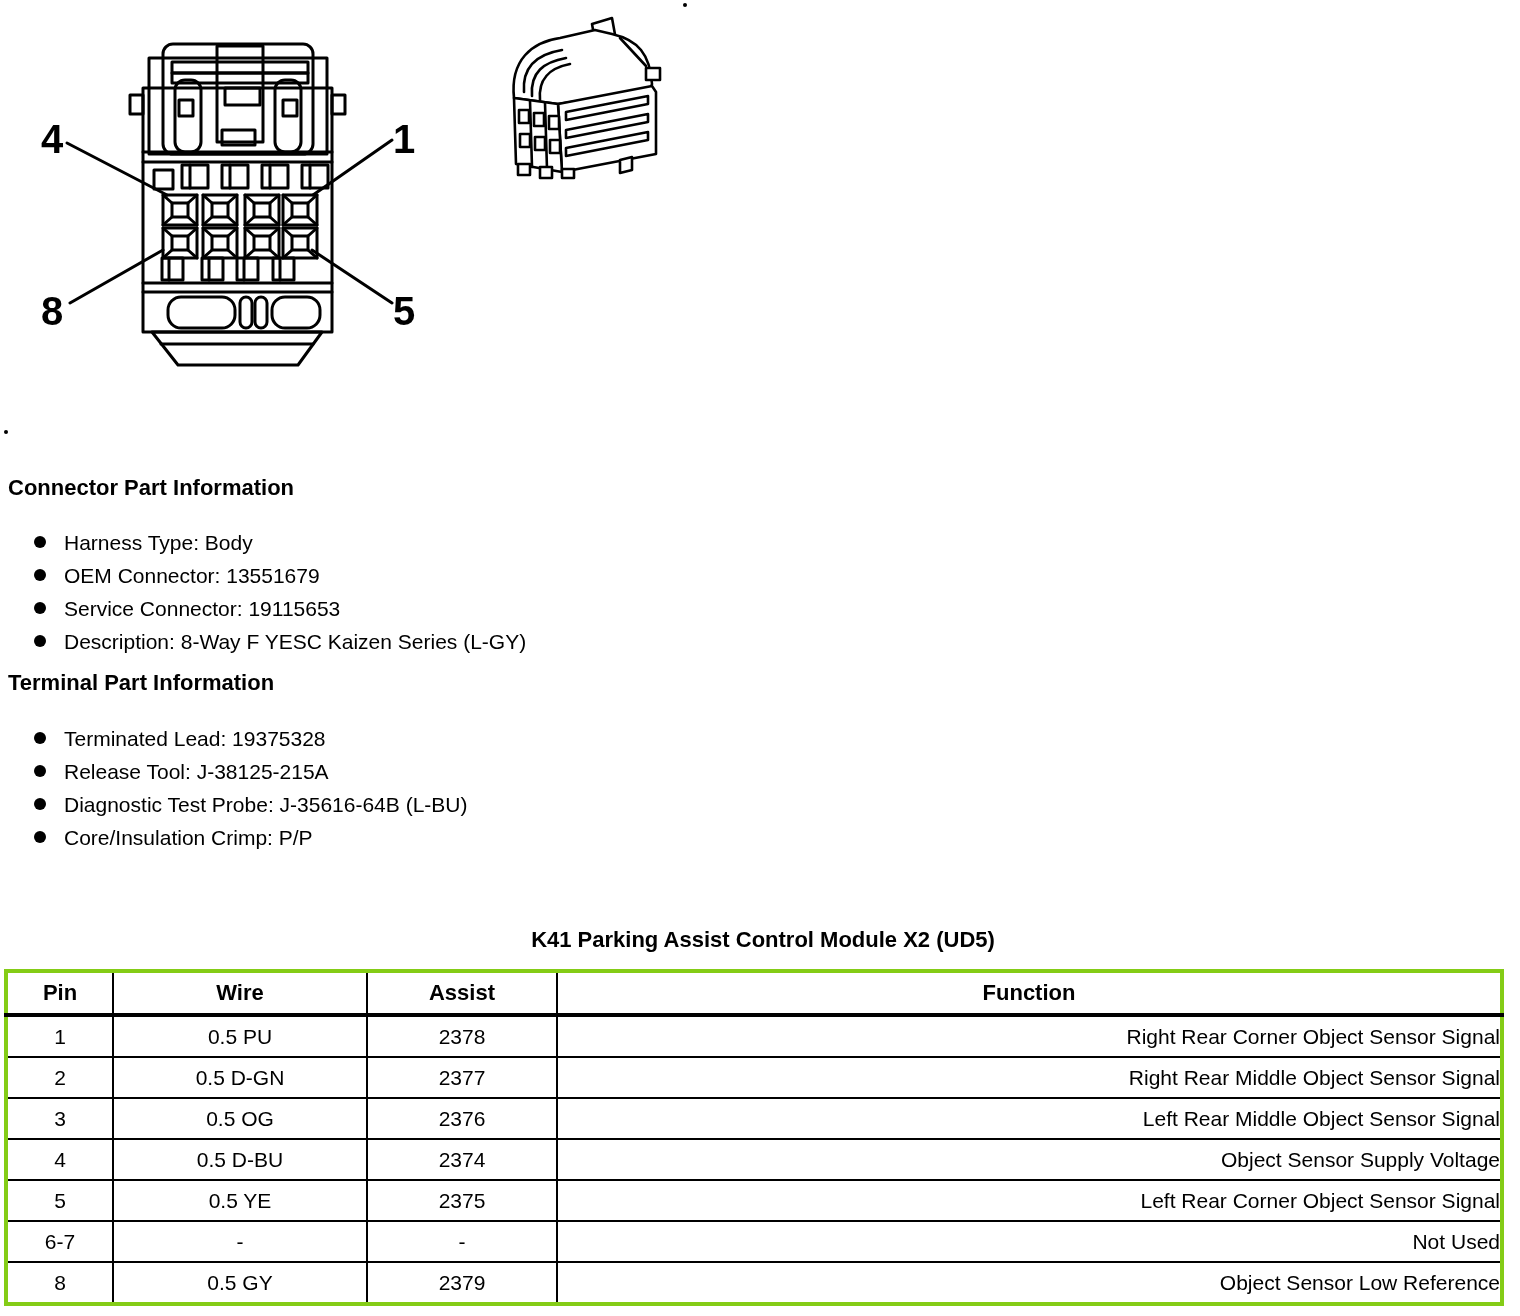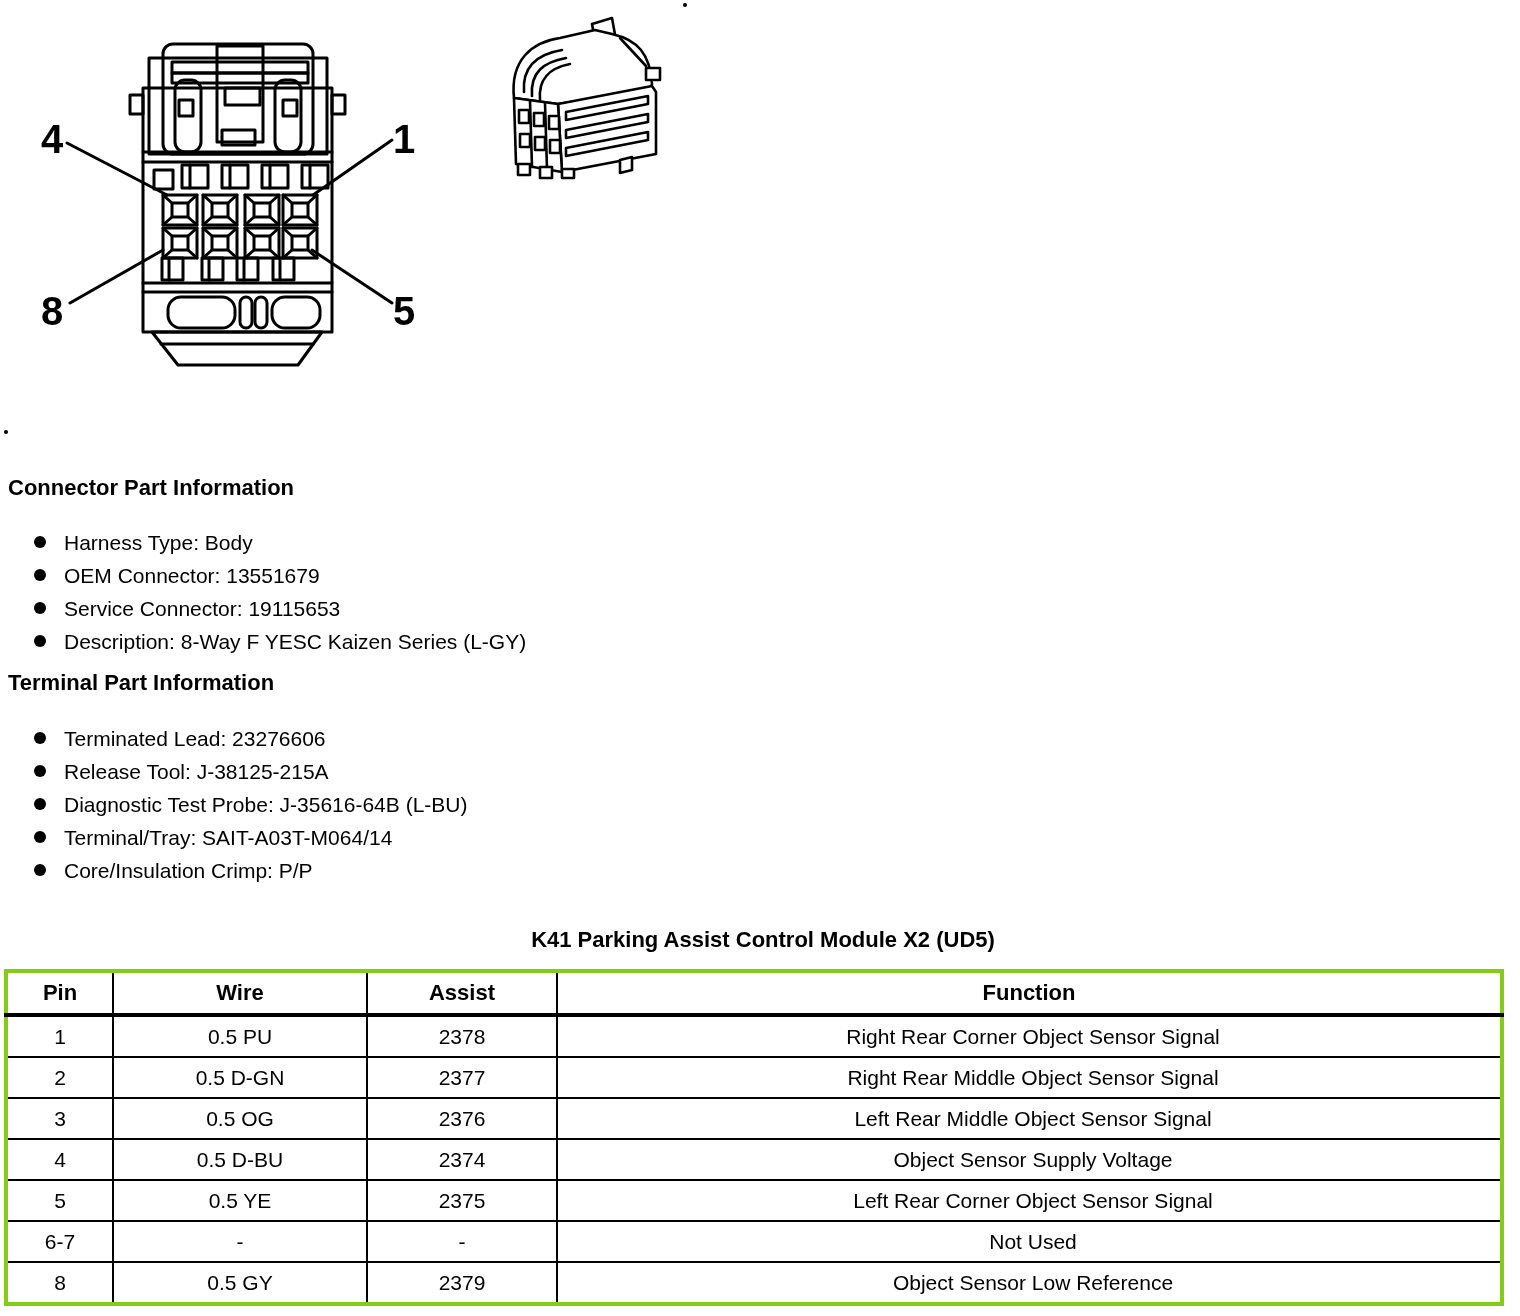--- a/index.html
+++ b/index.html
@@ -22,21 +22,21 @@
     border-collapse:collapse;border:4px solid #84cc16;
   }
   table.pins th{
     border:2px solid #000;border-bottom:4px solid #000;height:40px;
     font-size:22px;font-weight:bold;text-align:center;vertical-align:middle;padding:0;
   }
   table.pins td{
     border:2px solid #000;height:39px;font-size:21px;text-align:center;
     vertical-align:middle;padding:0;white-space:nowrap;overflow:hidden;
   }
-  table.pins td.fn{text-align:center;padding-left:8px;}
+  table.pins td.fn{text-align:right;padding-left:8px;}
 </style>
 </head>
 <body>
 
 <div class="sheet">
 
   <div class="speck" style="left:683px;top:3px"></div>
   <div class="speck" style="left:4px;top:430px"></div>
 
   <svg style="left:20px;top:8px" width="440" height="372" viewBox="0 0 440 372">
@@ -159,24 +159,23 @@
   <h2 class="h" style="top:476px">Connector Part Information</h2>
   <ul class="blist" style="top:526px">
     <li>Harness Type: Body</li>
     <li>OEM Connector: 13551679</li>
     <li>Service Connector: 19115653</li>
     <li>Description: 8-Way F YESC Kaizen Series (L-GY)</li>
   </ul>
 
   <h2 class="h" style="top:671px">Terminal Part Information</h2>
   <ul class="blist" style="top:722px">
-    <li>Terminated Lead: 23276606</li>
+    <li>Terminated Lead: 19375328</li>
     <li>Release Tool: J-38125-215A</li>
     <li>Diagnostic Test Probe: J-35616-64B (L-BU)</li>
-    <li>Terminal/Tray: SAIT-A03T-M064/14</li>
     <li>Core/Insulation Crimp: P/P</li>
   </ul>
 
   <div class="tbl-title">K41 Parking Assist Control Module X2 (UD5)</div>
   <table class="pins">
     <colgroup>
       <col style="width:107px">
         <col style="width:254px">
         <col style="width:190px">
         <col>

